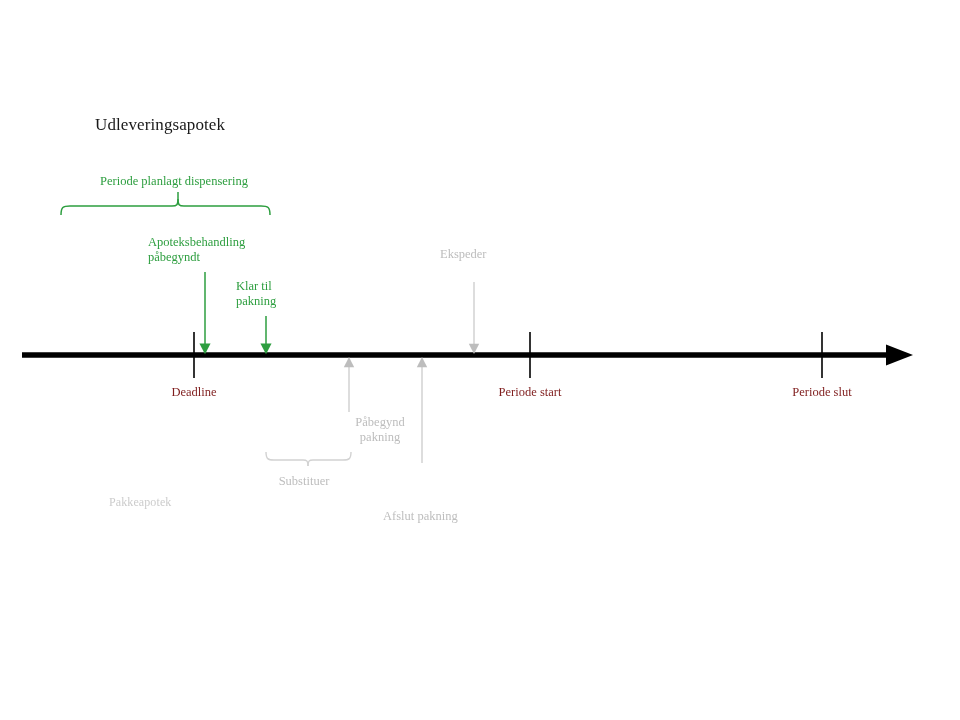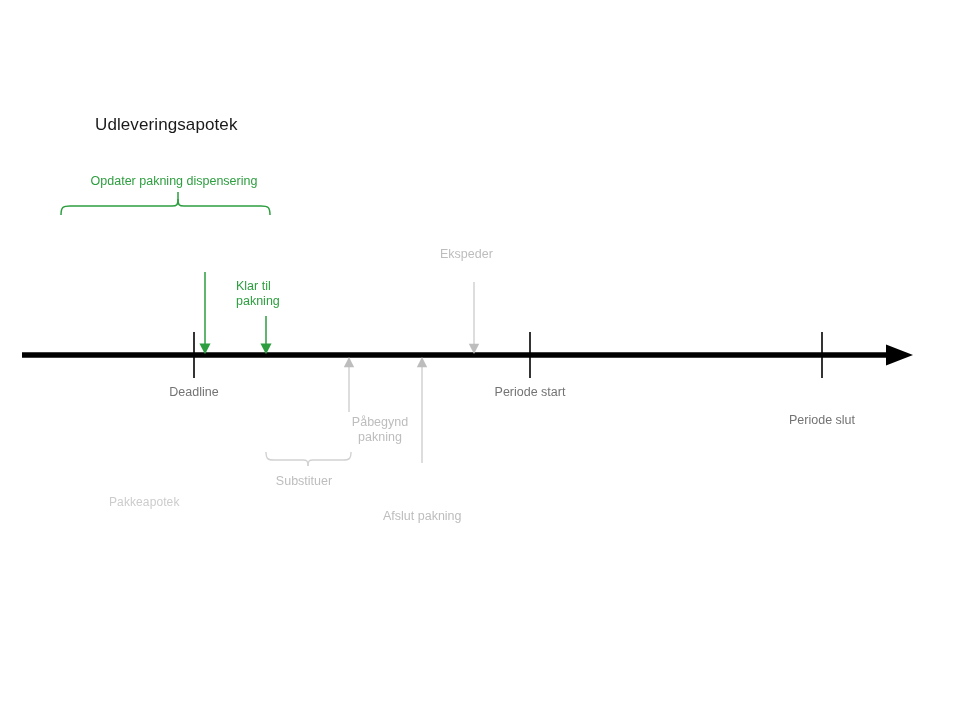--- a/index.html
+++ b/index.html
@@ -5,21 +5,21 @@
   html, body {
     margin: 0;
     padding: 0;
     background: #ffffff;
   }
   #stage {
     position: relative;
     width: 960px;
     height: 720px;
     background: #ffffff;
-    font-family: Liberation Sans, sans-serif;
+    font-family: Liberation Serif, serif;
     overflow: hidden;
   }
   .abs { position: absolute; }
 
   
   .lane-title-top {
     font-size: 17px;
     color: #1a1a1a;
     white-space: nowrap;
     letter-spacing: 0.1px;
@@ -37,21 +37,21 @@
     white-space: pre-line;
   }
   .lbl-gray {
     font-size: 12.5px;
     color: #bdbdbd;
     line-height: 15px;
     white-space: pre-line;
   }
   .lbl-axis {
     font-size: 12.5px;
-    color: #737373;
+    color: #7f1d1d;
     white-space: nowrap;
   }
   .center-anchor { transform: translateX(-50%); text-align: center; }
 
   
   #vector {
     position: absolute;
     left: 0; top: 0;
     width: 960px; height: 720px;
     pointer-events: none;
@@ -106,34 +106,36 @@
     <g stroke="#cfcfcf" stroke-width="1.4" fill="none">
       <line x1="349" y1="412" x2="349" y2="362" marker-end="url(#arrow-gray)"></line>
       <line x1="422" y1="463" x2="422" y2="362" marker-end="url(#arrow-gray)"></line>
     </g>
   </svg>
 
   <div class="abs lane-title-top" style="left:95px; top:115px;">Udleveringsapotek</div>
 
   <div class="abs lane-title-bottom" style="left:109px; top:495px;">Pakkeapotek</div>
 
-  <div class="abs lbl-green center-anchor" style="left:174px; top:174px;">Opdater pakning dispensering</div>
+  <div class="abs lbl-green center-anchor" style="left:174px; top:174px;">Periode planlagt dispensering</div>
 
   <div class="abs lbl-gray center-anchor" style="left:304px; top:474px;">Substituer</div>
 
+  <div class="abs lbl-green" style="left:148px; top:235px;">Apoteksbehandling
+påbegyndt</div>
 
   <div class="abs lbl-green" style="left:236px; top:279px;">Klar til
 pakning</div>
 
   <div class="abs lbl-gray" style="left:440px; top:247px;">Ekspeder</div>
 
   <div class="abs lbl-gray center-anchor" style="left:380px; top:415px;">Påbegynd
 pakning</div>
 
   <div class="abs lbl-gray" style="left:383px; top:465px;margin-top:44px;">Afslut pakning</div>
 
   <div class="abs lbl-axis center-anchor" style="left:194px; top:385px;">Deadline</div>
 
   <div class="abs lbl-axis center-anchor" style="left:530px; top:385px;">Periode start</div>
 
-  <div class="abs lbl-axis center-anchor" style="left:822px; top:385px;margin-top:28px;">Periode slut</div>
+  <div class="abs lbl-axis center-anchor" style="left:822px; top:385px;">Periode slut</div>
 
 </div>
 
 </body></html>

